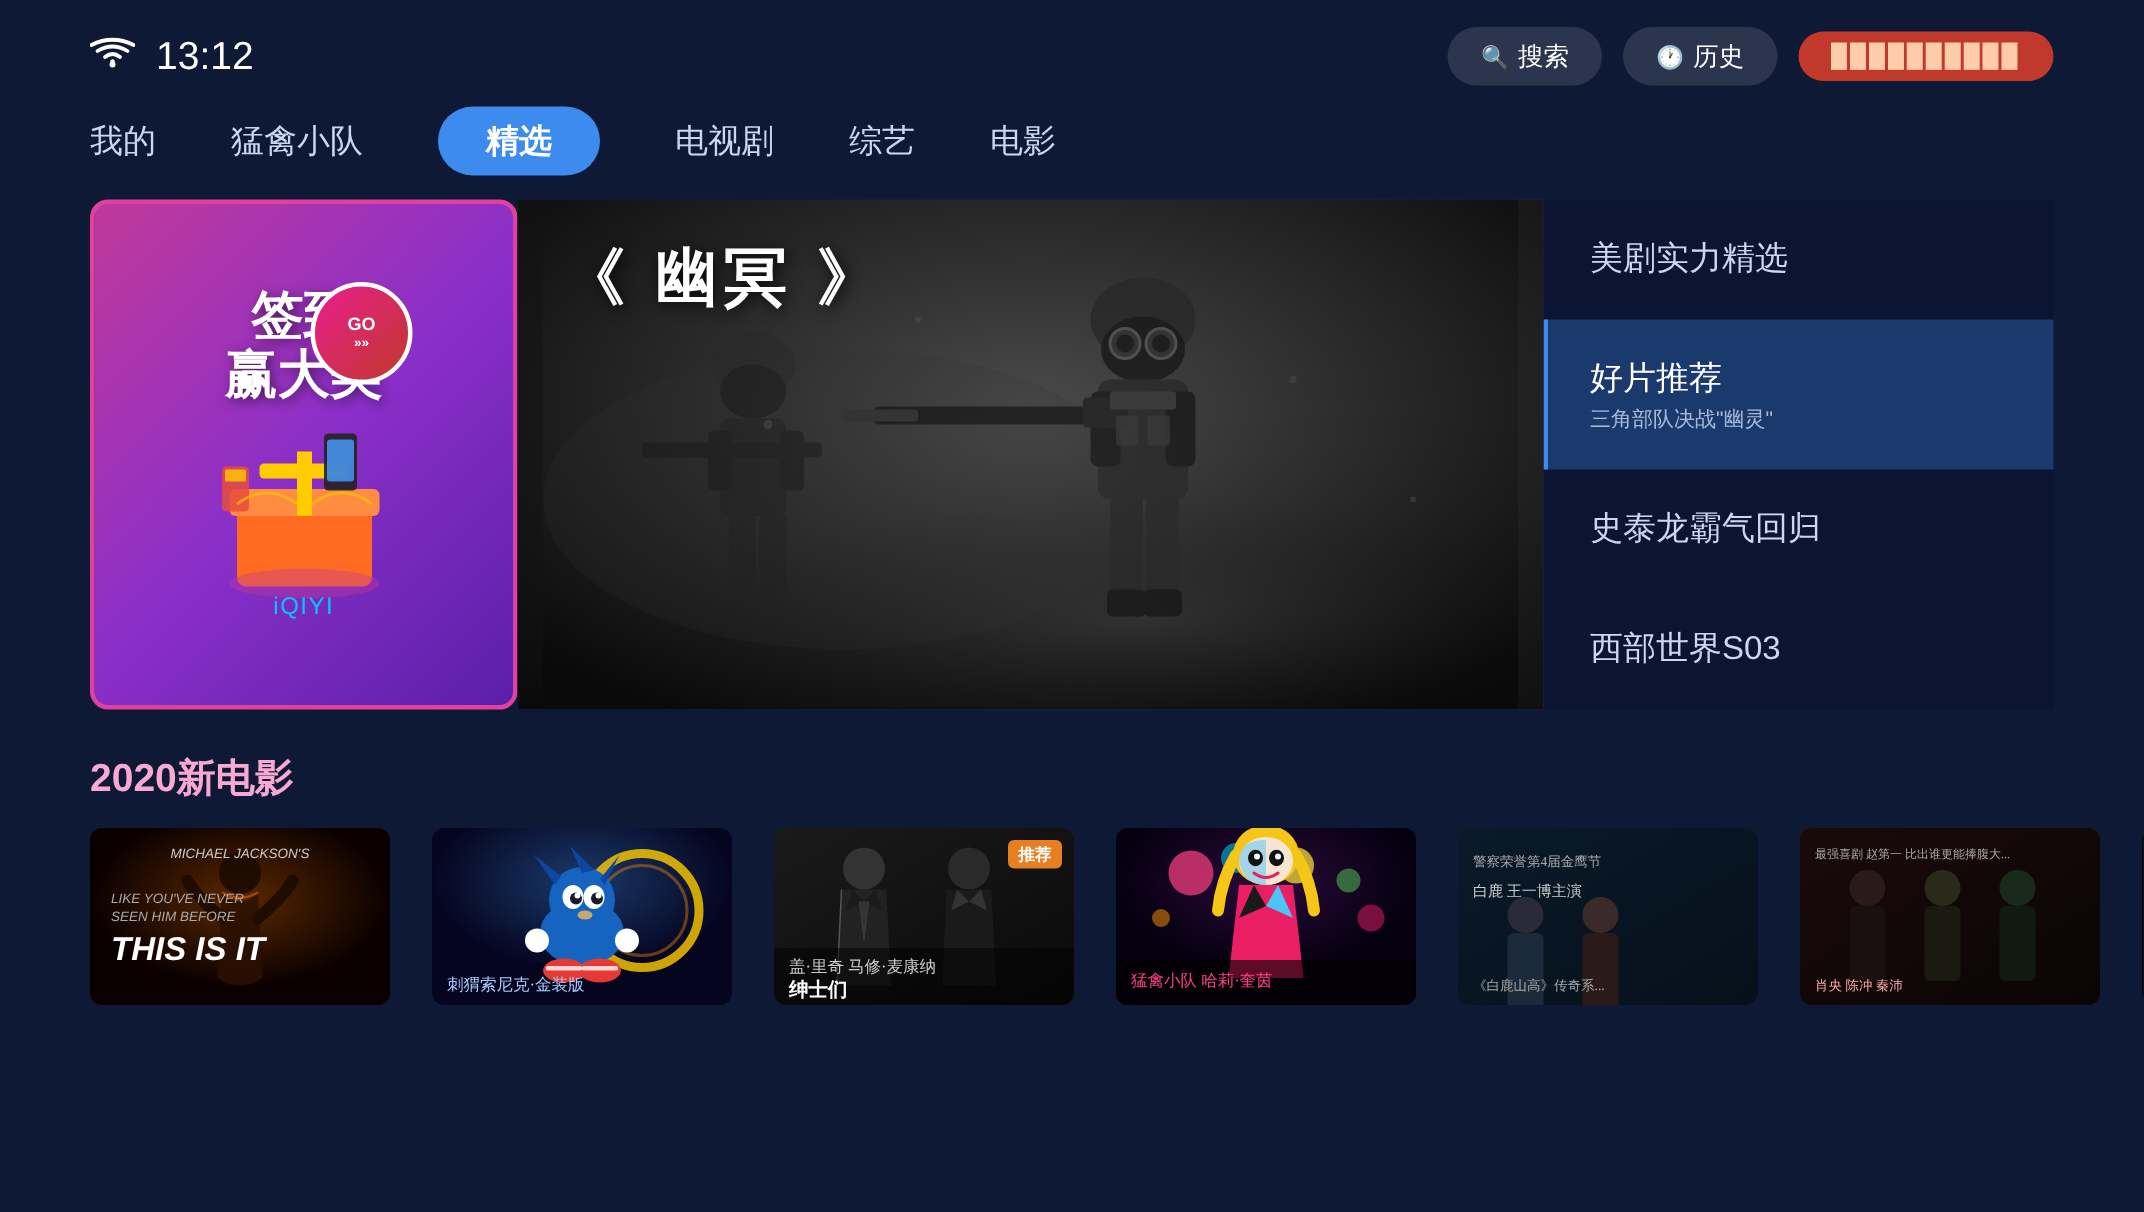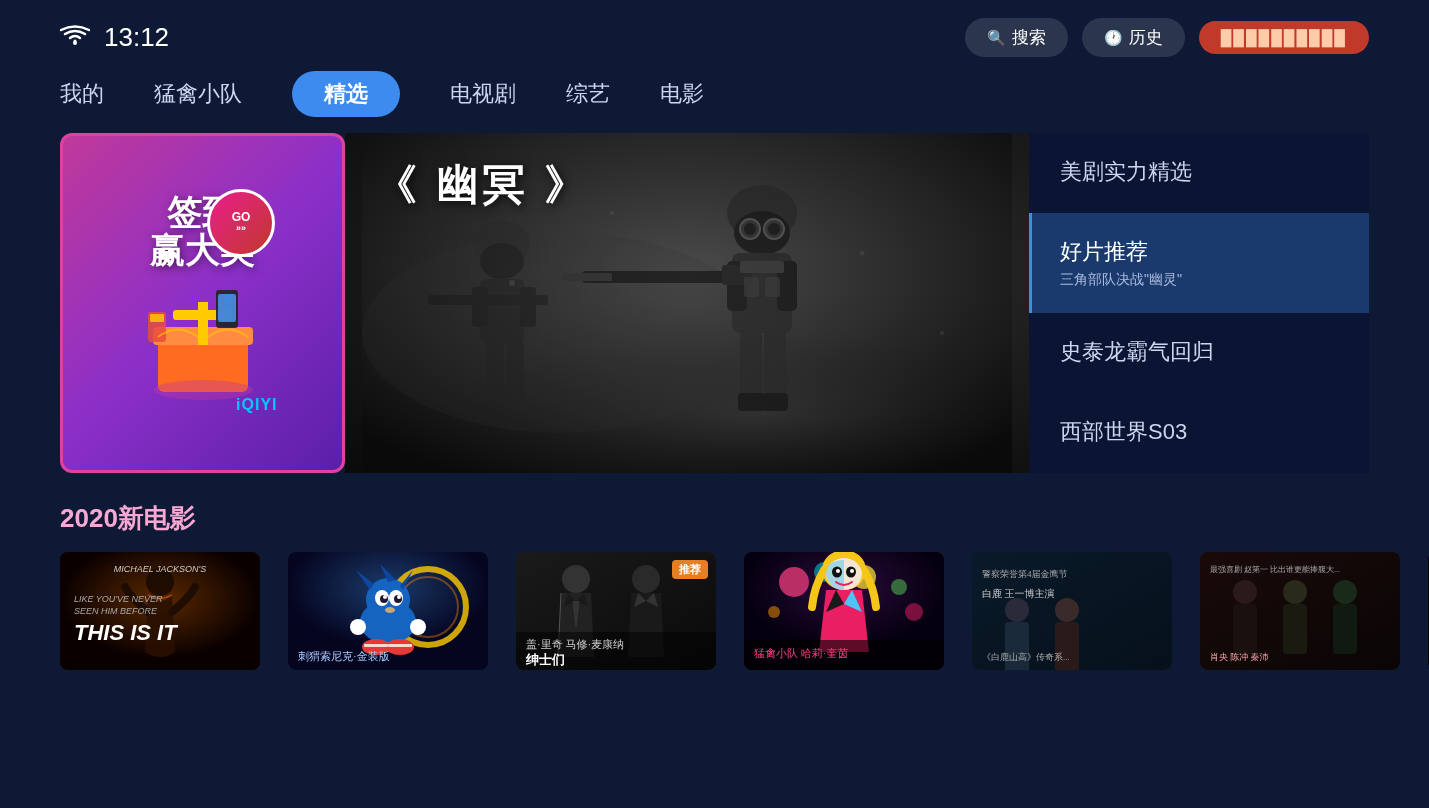--- a/index.html
+++ b/index.html
@@ -361,21 +361,21 @@
 
           <rect x="20" y="30" width="18" height="30" rx="3" fill="#e74c3c" opacity="0.85"></rect>
           <rect x="22" y="32" width="14" height="8" rx="1" fill="#ffcc00" opacity="0.8"></rect>
 
           <ellipse cx="75" cy="108" rx="50" ry="10" fill="#c0399a" opacity="0.4"></ellipse>
 
           <path d="M30 55 Q50 40 70 55" stroke="#ffcc00" stroke-width="2" fill="none" opacity="0.6"></path>
           <path d="M120 55 Q100 40 80 55" stroke="#ffcc00" stroke-width="2" fill="none" opacity="0.6"></path>
         </svg>
       </div>
-      <div class="promo-logo" style="font-size:16px; font-weight:bold; color:#00c8ff; letter-spacing:1px; margin-top:-10px;text-align:right;">iQIYI</div>
+      <div class="promo-logo" style="font-size:16px; font-weight:normal; color:#00c8ff; letter-spacing:1px; margin-top:-10px;">iQIYI</div>
     </div>
   </div>
 
   <div class="banner-movie">
 
     <div class="banner-movie-bg">
 
       <svg width="650" height="340" viewBox="0 0 650 340" style="position:absolute;inset:0;width:100%;height:100%;">
         <defs>
           <radialGradient id="bgGrad" cx="50%" cy="40%" r="70%">

